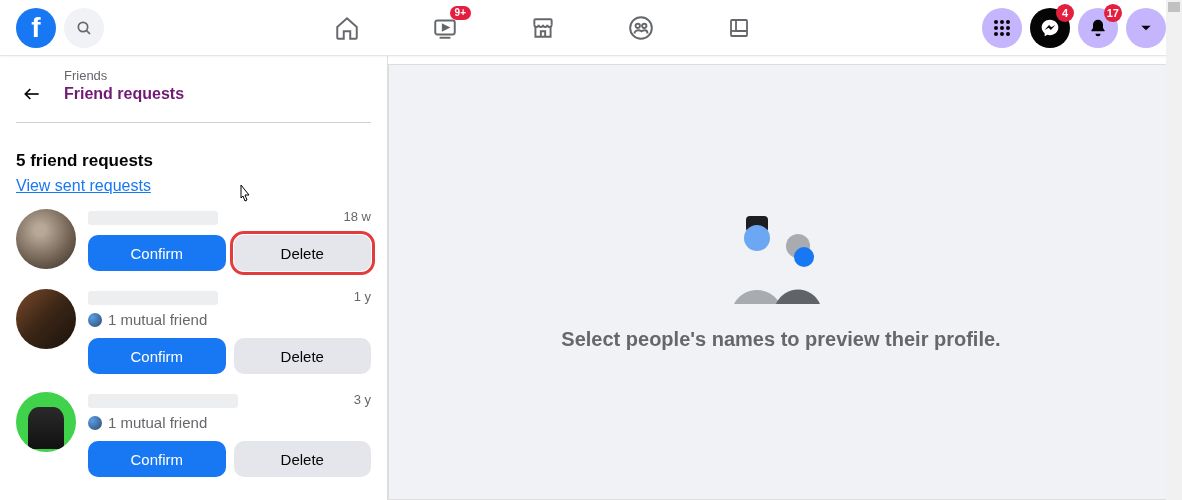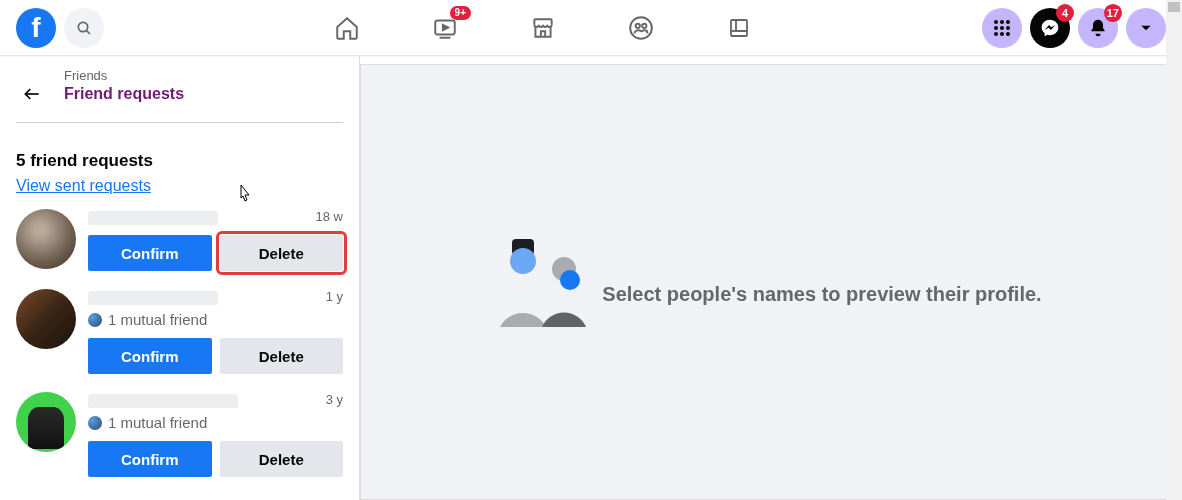--- a/index.html
+++ b/index.html
@@ -9,43 +9,43 @@
     .fb-logo { width: 40px; height: 40px; border-radius: 50%; background: #1877f2; display:flex; align-items:center; justify-content:center; cursor:pointer; }
     .fb-logo span { color: #fff; font-weight: 900; font-size: 28px; font-family: Arial, sans-serif; line-height:1; }
     .search-btn { width: 40px; height: 40px; border-radius: 50%; background: #f0f2f5; display:flex; align-items:center; justify-content:center; cursor:pointer; }
     .tb-center { display:flex; gap: 70px; align-items:center; }
     .nav-icon { width: 28px; height: 28px; display:flex; align-items:center; justify-content:center; color:#65676b; cursor:pointer; position:relative; }
     .nav-badge { position:absolute; top:-8px; right:-12px; background:#e41e3f; color:#fff; font-size:10px; font-weight:700; border-radius: 9px; padding: 1px 5px; line-height:1.2; }
     .tb-right { display:flex; gap:8px; align-items:center; }
     .circ { width:40px; height:40px; border-radius:50%; background:#c4b5fd; display:flex; align-items:center; justify-content:center; cursor:pointer; position:relative; }
     .circ-badge { position:absolute; top:-4px; right:-4px; background:#e41e3f; color:#fff; font-size:11px; font-weight:700; border-radius:50%; min-width:18px; height:18px; display:flex; align-items:center; justify-content:center; padding: 0 3px; }
     .main { display:flex; height: calc(500px - 56px); }
-    .sidebar { width: 360px; border-right: 1px solid #ddd; padding: 12px 16px 0; overflow-y:auto; }
+    .sidebar { width: 388px; border-right: 1px solid #ddd; padding: 12px 16px 0; overflow-y:auto; }
     .sb-header { display:flex; align-items:flex-start; gap:16px; border-bottom: 1px solid #ced0d4; padding-bottom: 12px; }
     .back-btn { width:32px; height:32px; display:flex; align-items:center; justify-content:center; cursor:pointer; margin-top:10px; }
     .crumb { color:#65676b; font-size:13px; margin-bottom: 2px; }
     .sb-title { font-size: 16px; font-weight: 800; color:#701a75; }
     .sb-sub { margin-top: 28px; }
     .req-count { font-size:17px; font-weight:700; color:#050505; }
     .link { color:#1877f2; font-size:16px; margin-top:6px; display:inline-block; cursor:pointer;text-decoration:underline; }
     .req-list { margin-top: 14px; }
     .req-item { display:flex; gap:12px; margin-bottom:18px; position:relative; }
     .avatar { width:60px; height:60px; border-radius:50%; flex-shrink:0; background:#ccc; }
     .req-body { flex:1; min-width:0; }
     .req-top { display:flex; justify-content:space-between; align-items:flex-start; }
     .name-blur { width:130px; height:14px; background:#eceef0; border-radius:3px; margin-top:2px; }
     .req-time { color:#65676b; font-size:13px; margin-left:auto; }
     .mutual { display:flex; align-items:center; gap:6px; margin-top:6px; font-size:15px; color:#65676b; }
     .mutual-dot { width:14px; height:14px; border-radius:50%; background: radial-gradient(circle at 30% 30%, #5a9de6, #2e4a6b); }
     .btn-row { display:flex; gap:8px; margin-top:10px; }
-    .btn { flex:1; height:36px; border:none; border-radius:2px; font-size:15px; font-weight:700; cursor:pointer; display:flex; align-items:center; justify-content:center; }
+    .btn { flex:1; height:36px; border:none; border-radius:10px; font-size:15px; font-weight:400; cursor:pointer; display:flex; align-items:center; justify-content:center; }
     .btn-primary { background:#1877f2; color:#fff; }
     .btn-secondary { background:#e4e6eb; color:#050505; }
     .btn-secondary.highlighted { outline: 3px solid #e23c3c; outline-offset: 1px; }
-    .content { flex:1; background:#f0f2f5; display:flex; flex-direction:row; align-items:center; justify-content:center; border: 1px solid #ddd; margin: 8px 8px 0 0; }
+    .content { flex:1; background:#f0f2f5; display:flex; flex-direction:column; align-items:center; justify-content:center; border: 1px solid #ddd; margin: 8px 8px 0 0; }
     .empty-text { margin-top: 24px; font-size:20px; font-weight:700; color:#65676b; text-align:center; }
     .scroll-track { position:absolute; right:0; top:0; width:16px; height:100%; background:#f1f1f1; }
     .scroll-thumb { position:absolute; right:2px; top:2px; width:12px; height:10px; background:#c1c1c1; }
     .cursor { position:absolute; left:234px; top:184px; pointer-events:none; z-index:10; }
     .av1 { background: radial-gradient(circle at 40% 35%, #b8a898 10%, #6e5f50 60%, #362d24); }
     .av2 { background: linear-gradient(135deg, #7a4a2a 0%, #3a2516 50%, #1a120b 100%); }
     .av3 { background: #3fd24a; position:relative; overflow:hidden; }
     .av3::after { content:''; position:absolute; left:20%; top:25%; width:60%; height:70%; background: linear-gradient(#2a2a2a, #111); border-radius: 30% 30% 10% 10%; }
   </style>
 </head>

